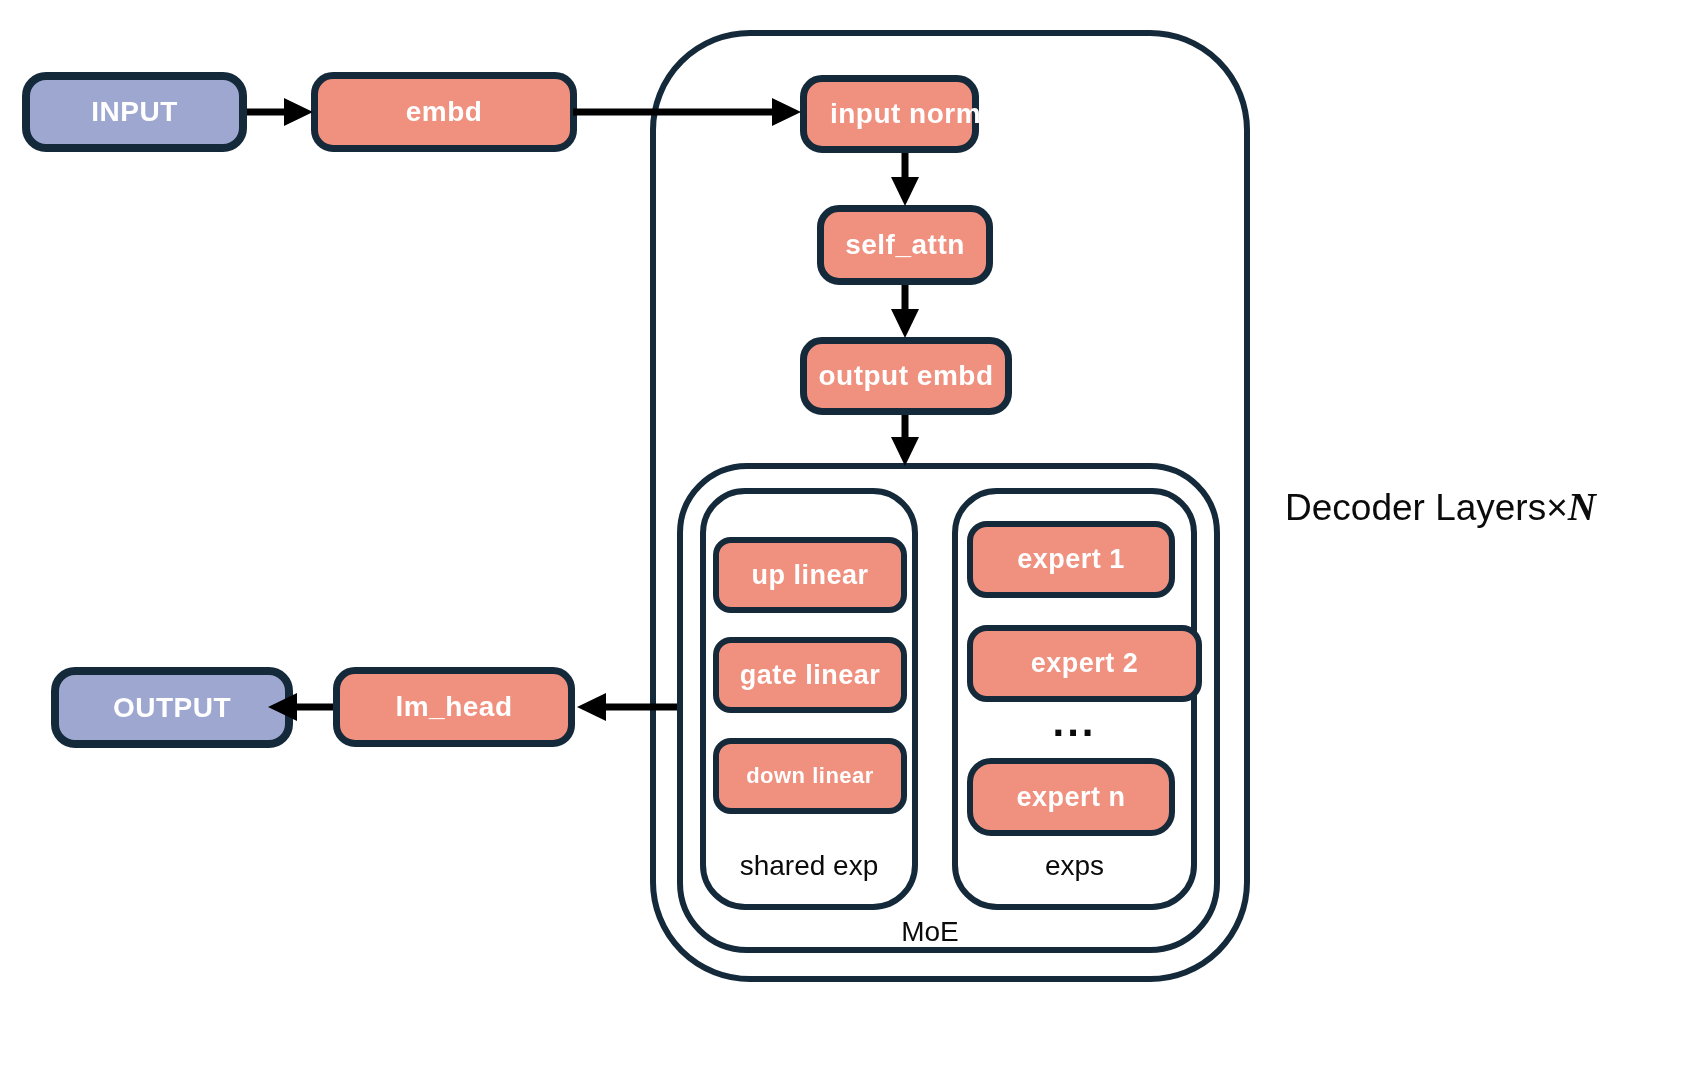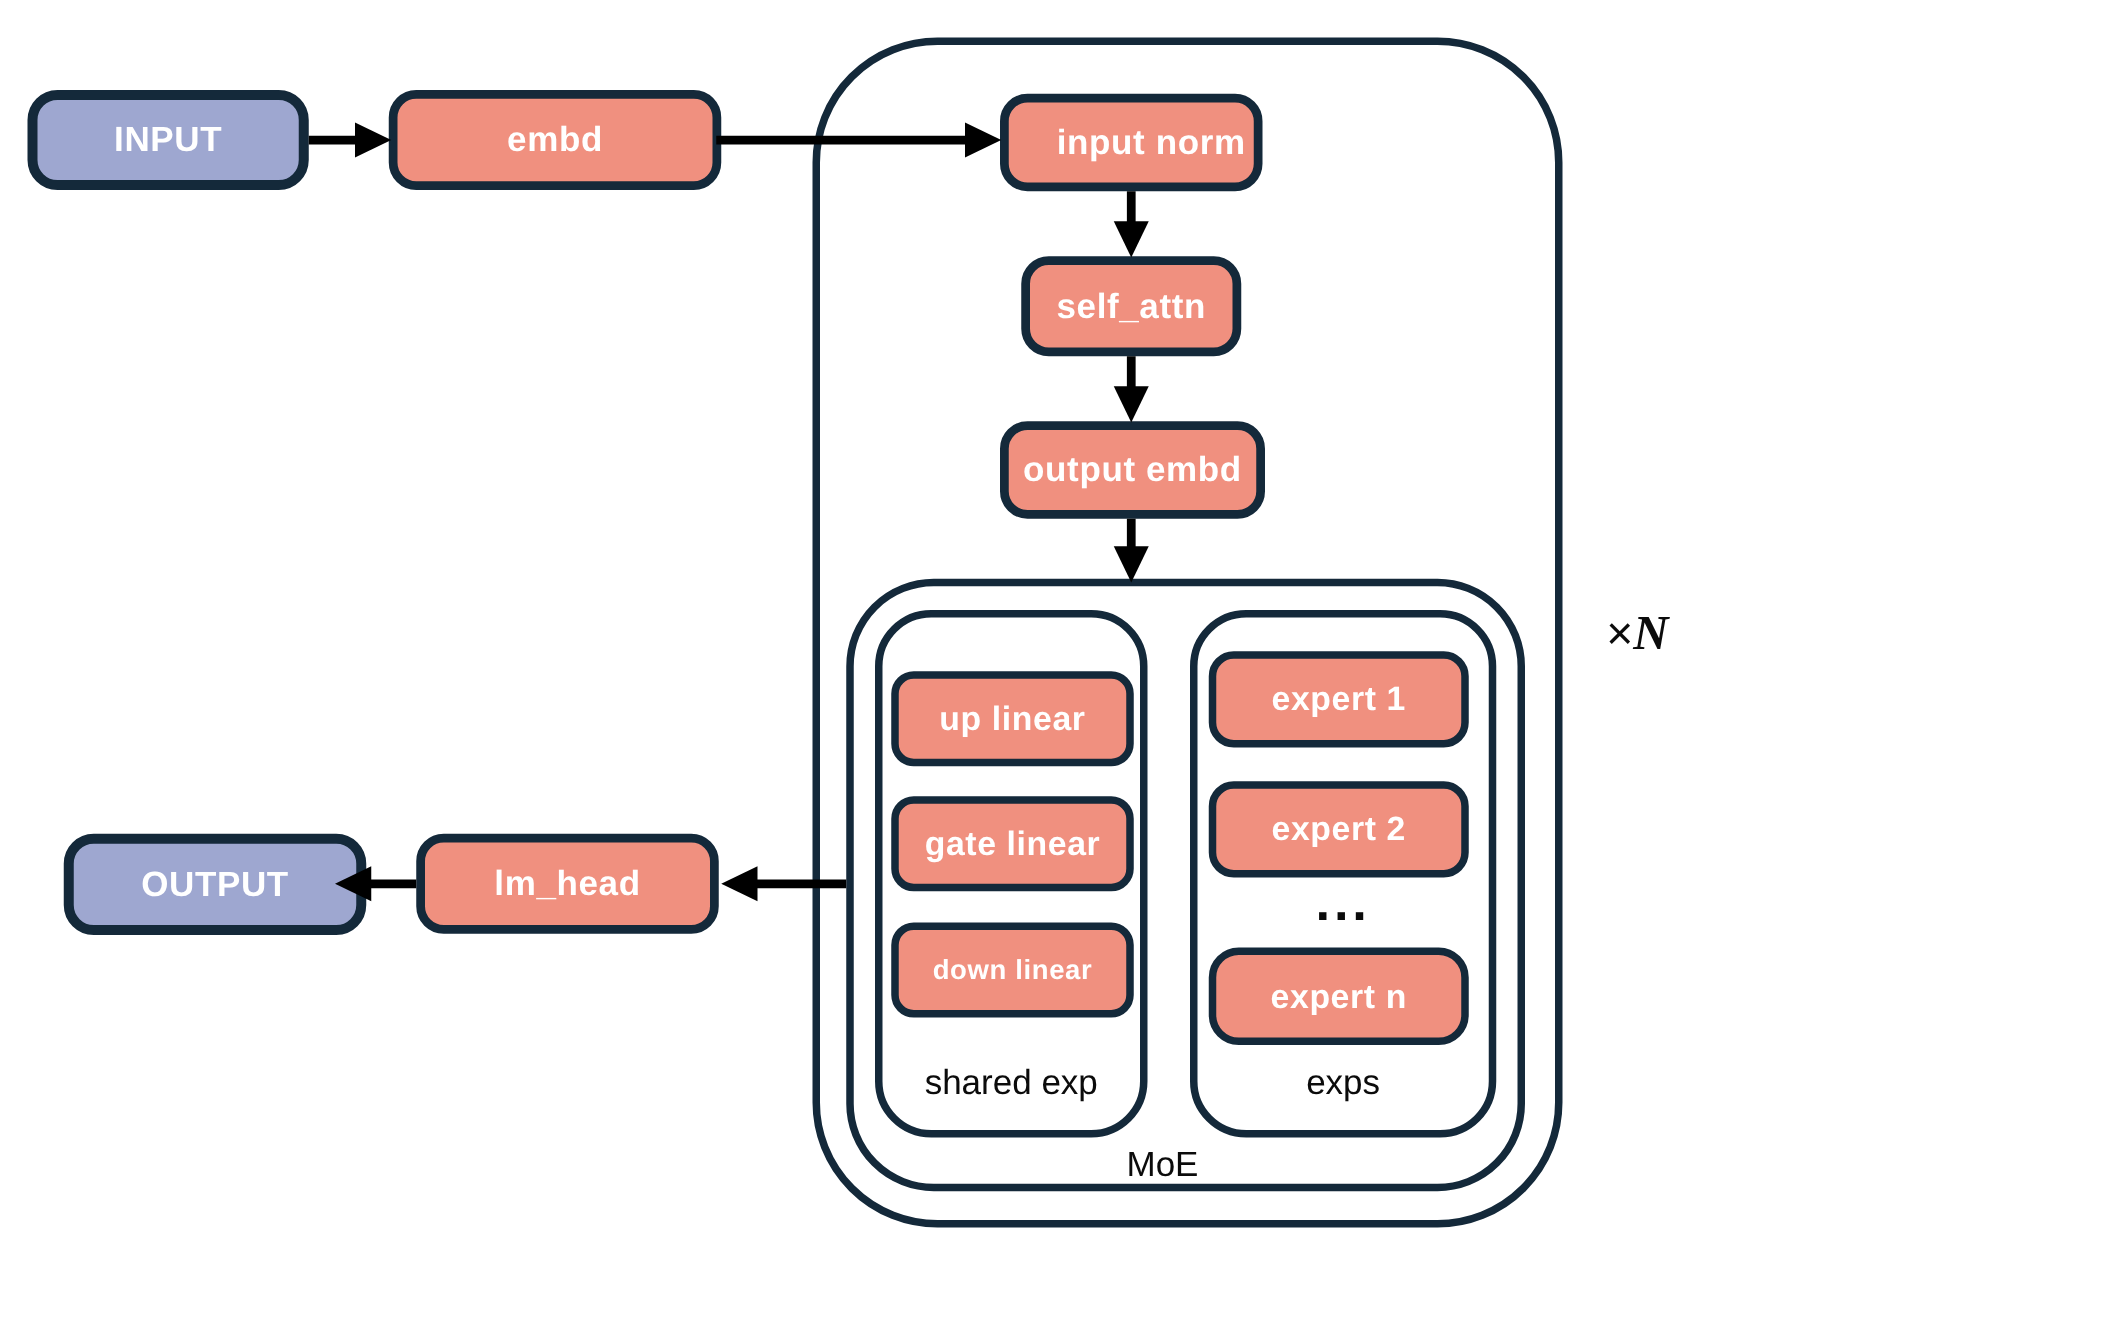--- a/index.html
+++ b/index.html
@@ -88,47 +88,48 @@
   <div class="container-frame" style="left:952px;top:488px;width:245px;height:422px;border-radius:45px;"></div>
 
   <div class="node io" style="left:22px;top:72px;width:225px;height:80px;">INPUT</div>
 
   <div class="node salmon" style="left:311px;top:72px;width:266px;height:80px;">embd</div>
 
   <div class="node io" style="left:25px;top:667px;width:242px;height:81px;margin-left:26px;">OUTPUT</div>
 
   <div class="node salmon" style="left:333px;top:667px;width:242px;height:80px;">lm_head</div>
 
-  <div class="node salmon" style="left:800px;top:75px;width:210px;height:78px;padding-left:32px;">input norm</div>
+  <div class="node salmon" style="left:800px;top:75px;width:179px;height:78px;padding-left:32px;">input norm</div>
 
   <div class="node salmon" style="left:817px;top:205px;width:176px;height:80px;">self_attn</div>
 
   <div class="node salmon" style="left:800px;top:337px;width:212px;height:78px;">output embd</div>
 
   <div class="node salmon" style="left:713px;top:537px;width:194px;height:76px;border-width:6px;border-radius:18px;font-size:27px;">up linear</div>
 
   <div class="node salmon" style="left:713px;top:637px;width:194px;height:76px;border-width:6px;border-radius:18px;font-size:27px;">gate linear</div>
 
   <div class="node salmon" style="left:713px;top:738px;width:194px;height:76px;border-width:6px;border-radius:18px;font-size:22px;">down linear</div>
 
   <div class="group-label" style="left:700px;top:850px;width:218px;">shared exp</div>
 
   <div class="node salmon" style="left:967px;top:521px;width:208px;height:77px;border-width:6px;border-radius:20px;font-size:27px;">expert 1</div>
 
-  <div class="node salmon" style="left:967px;top:625px;width:208px;height:77px;border-width:6px;border-radius:20px;font-size:27px;">expert 2</div>
+  <div class="node salmon" style="left:967px;top:625px;width:235px;height:77px;border-width:6px;border-radius:20px;font-size:27px;">expert 2</div>
 
   <div class="ellipsis" style="left:952px;top:712px;width:245px;">...</div>
 
   <div class="node salmon" style="left:967px;top:758px;width:208px;height:78px;border-width:6px;border-radius:24px;font-size:27px;">expert n</div>
 
   <div class="group-label" style="left:952px;top:850px;width:245px;">exps</div>
 
   <div class="group-label" style="left:830px;top:916px;width:200px;">MoE</div>
 
   <div id="decoder-label">
+    <span>Decoder Layers</span>
       <span>×</span>
       <span class="n-italic">N</span>
   </div>
 
   <svg id="arrow-layer" width="1702" height="1068" viewBox="0 0 1702 1068">
     <g stroke="#000000" stroke-width="7" fill="#000000">
       <g>
         <line x1="247" y1="112" x2="286" y2="112"></line>
         <polygon points="313,112 284,98 284,126" stroke="none"></polygon>
       </g>

